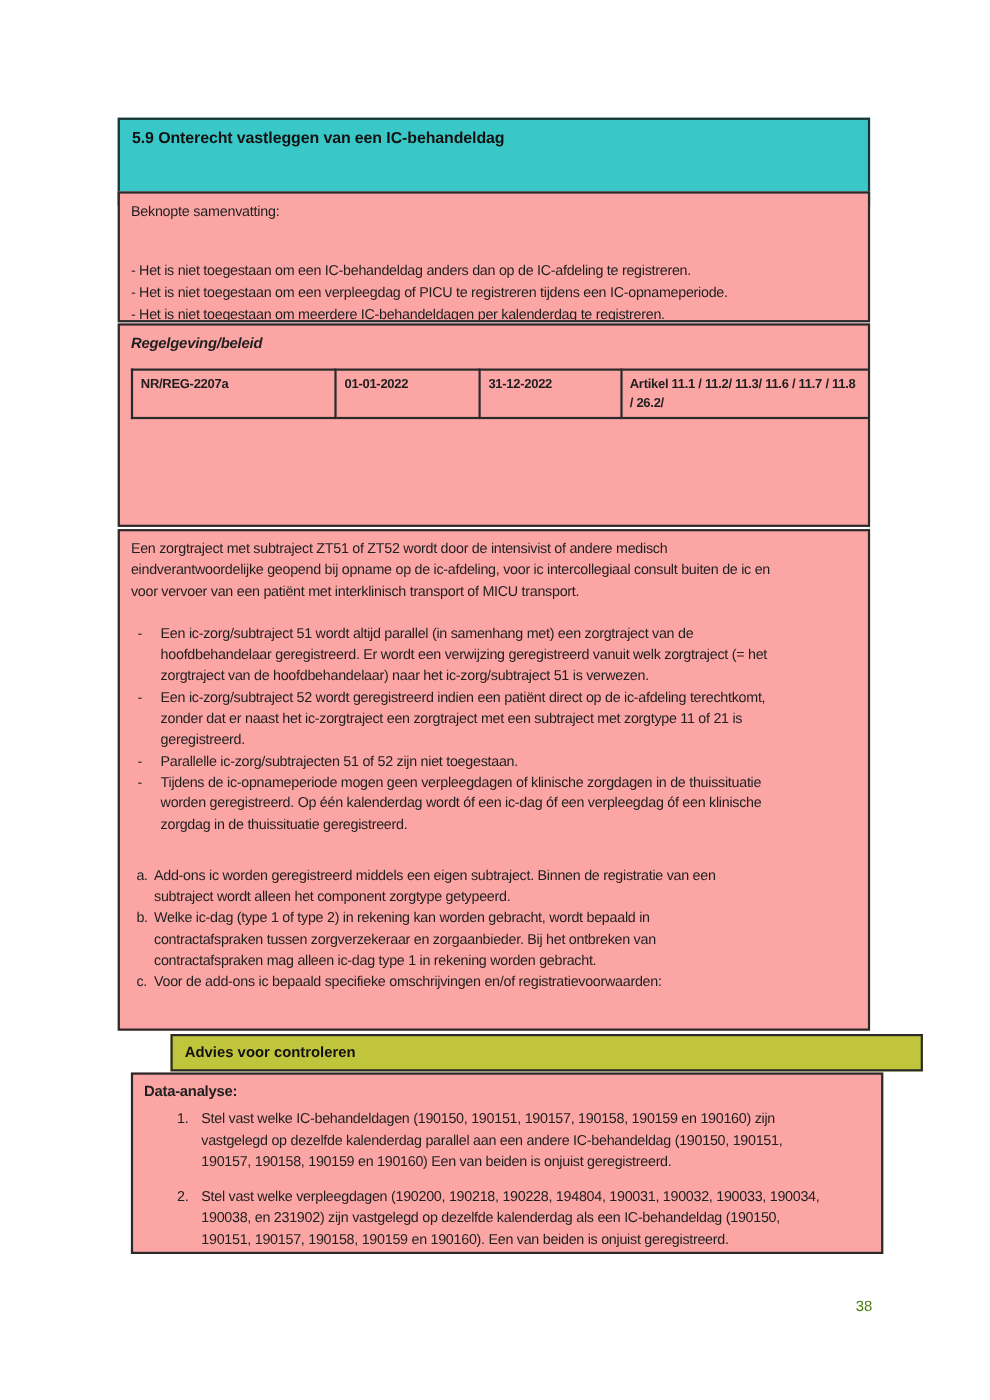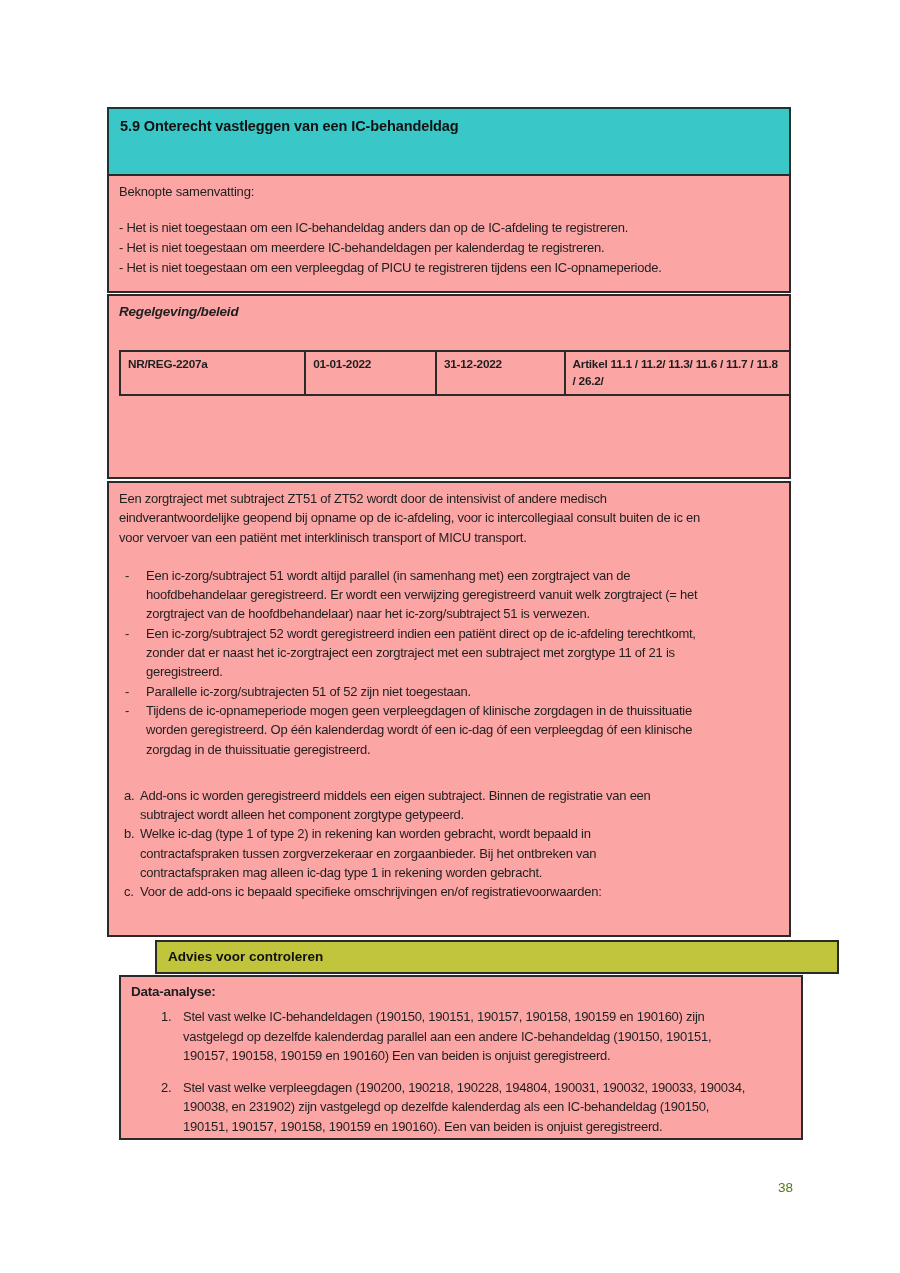--- a/index.html
+++ b/index.html
@@ -26,27 +26,27 @@
     background:#39c7c7;
     border:2px solid #1d3434;
     padding:9px 11px;
     font-size:14.5px; font-weight:bold;
     letter-spacing:-0.1px;
     color:#111;
   }
   
   .summary-box { top:174px; height:119px; padding:6px 10px; }
   .summary-title { font-size:13px; line-height:20px; letter-spacing:-0.2px; }
-  .summary-list { margin-top:16px; }
+  .summary-list { margin-top:34px; }
   .summary-item { font-size:13px; line-height:20px; letter-spacing:-0.25px; white-space:pre-line; }
   
   .reg-box { top:294px; height:185px; padding:6px 10px; }
   .reg-title { font-size:13.5px; font-weight:bold; font-style:italic; line-height:20px; letter-spacing:-0.2px; }
   .reg-table {
-    margin-top:28px; width:758px;
+    margin-top:13px; width:758px;
     border-collapse:collapse;
     table-layout:fixed;
   }
   .reg-table td {
     border:2px solid #2a2a2a;
     font-size:11.8px; font-weight:bold;
     letter-spacing:-0.25px;
     line-height:17px;
     padding:4px 7px;
     vertical-align:top;
@@ -100,22 +100,22 @@
 <div class="page">
 
   <div class="block sec-header">
     <span>5.9 Onterecht vastleggen van een IC-behandeldag</span>
   </div>
 
   <div class="block summary-box">
     <div class="summary-title">Beknopte samenvatting:</div>
     <div class="summary-list">
       <div class="summary-item">- Het is niet toegestaan om een IC-behandeldag anders dan op de IC-afdeling te registreren.</div>
+      <div class="summary-item">- Het is niet toegestaan om een verpleegdag of PICU te registreren tijdens een IC-opnameperiode.</div>
       <div class="summary-item">- Het is niet toegestaan om meerdere IC-behandeldagen per kalenderdag te registreren.</div>
-      <div class="summary-item">- Het is niet toegestaan om een verpleegdag of PICU te registreren tijdens een IC-opnameperiode.</div>
     </div>
   </div>
 
   <div class="block reg-box">
     <div class="reg-title">Regelgeving/beleid</div>
     <table class="reg-table">
       <tbody>
           <tr>
         <td class="col-code">NR/REG-2207a</td>
         <td class="col-start">01-01-2022</td>

